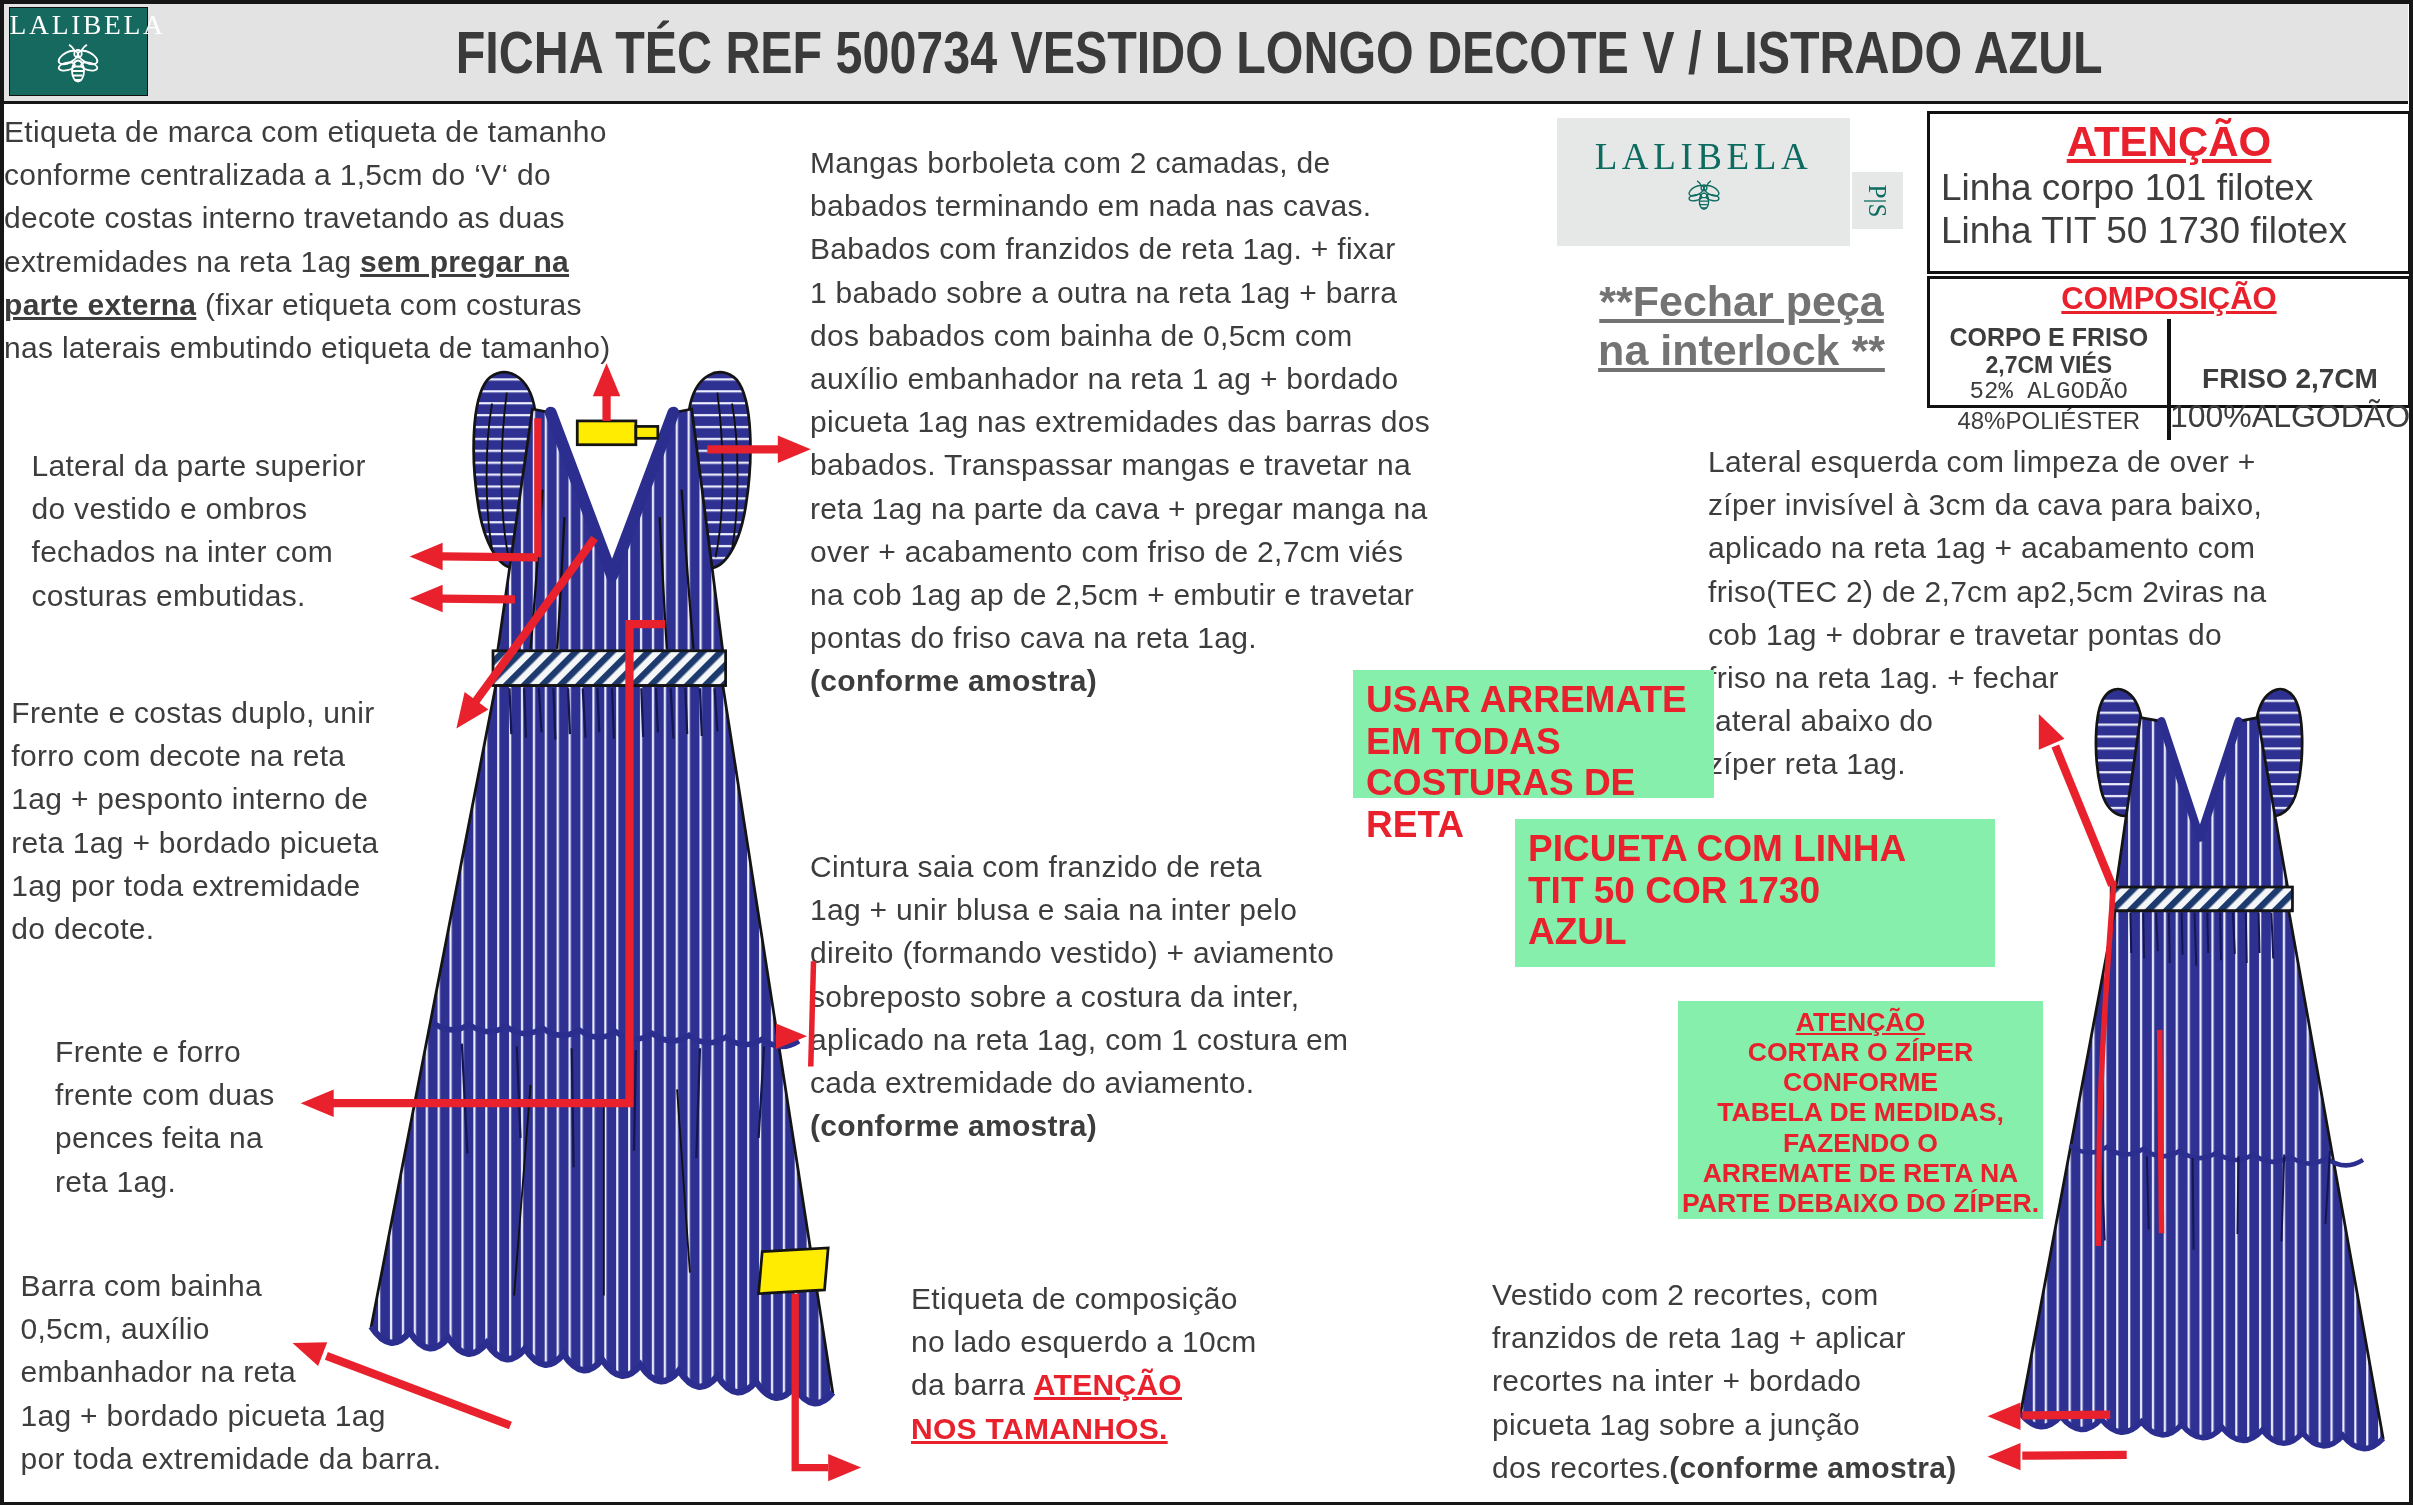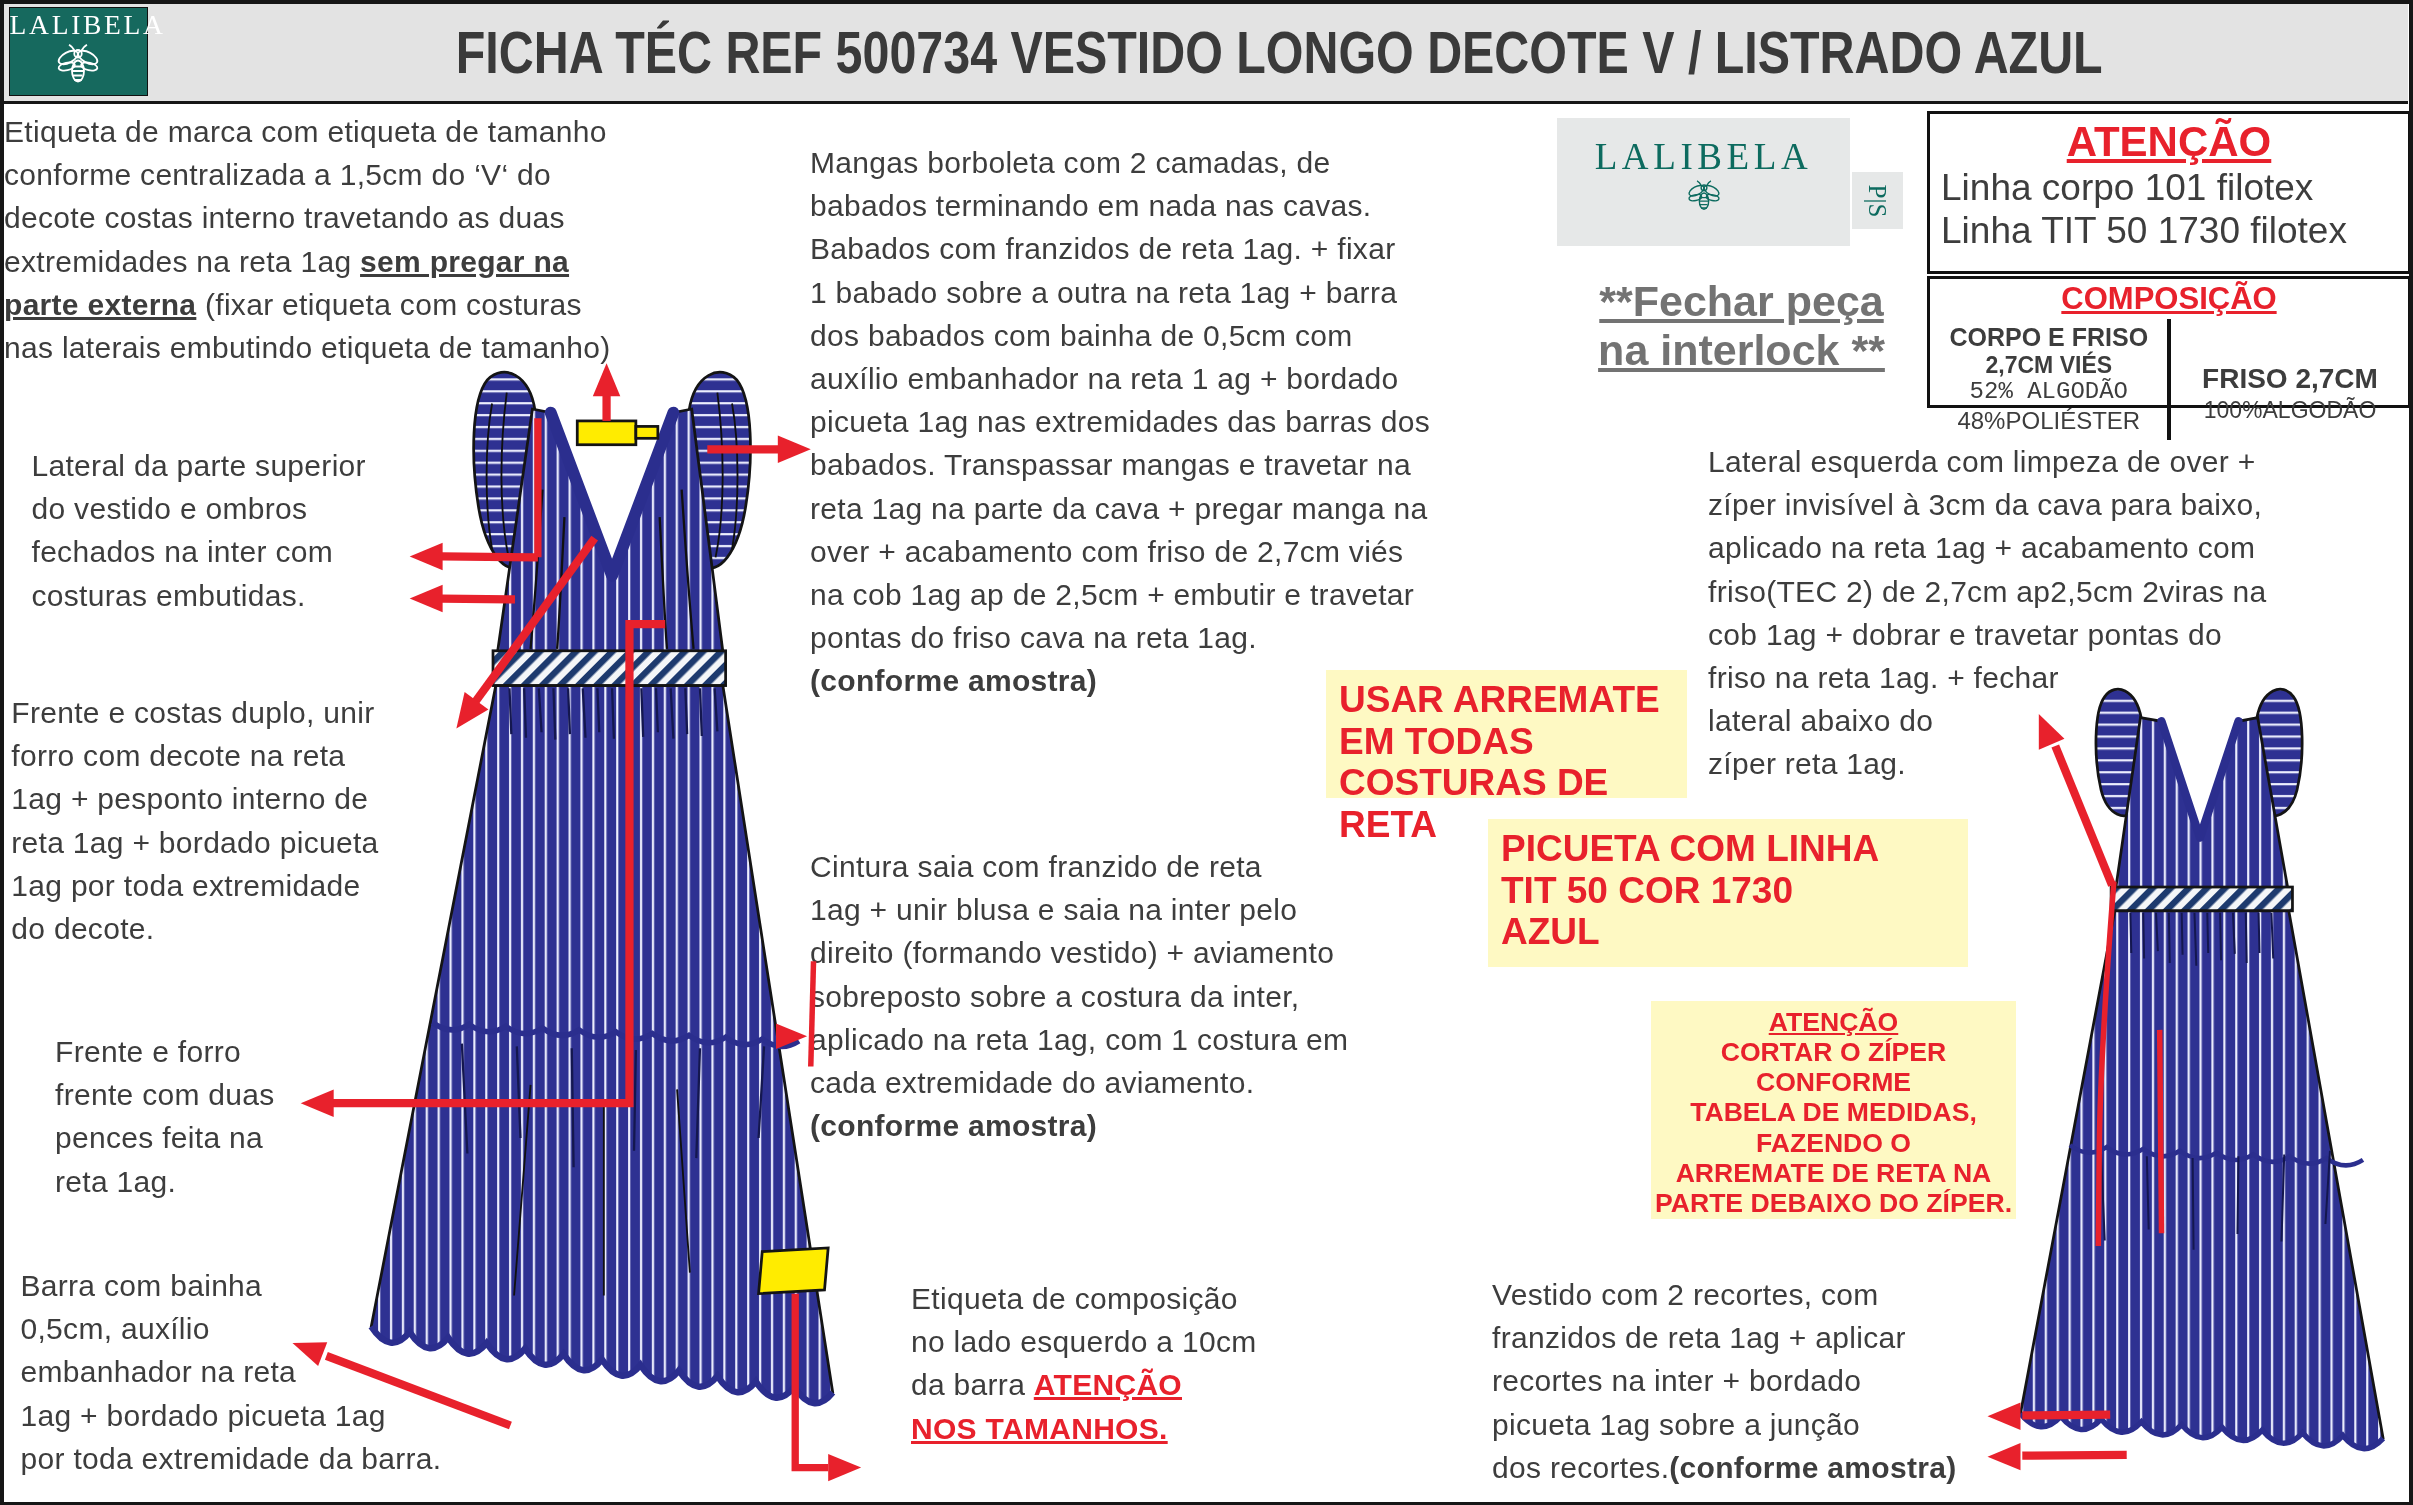--- a/index.html
+++ b/index.html
@@ -39,21 +39,21 @@
              text-align:center;margin-top:3.7px;}
   .atn-line{font-size:37px;margin-left:11px;line-height:1.18;}
   .comp-title{color:#e8212c;font-weight:bold;font-size:31px;text-decoration:underline;
               text-align:center;margin-top:1.8px;}
   .comp-cell{position:absolute;display:flex;flex-direction:column;align-items:center;
              text-align:center;}
   .fechar{position:absolute;left:1568px;top:273px;width:339px;text-align:center;
           font-size:43px;font-weight:bold;color:#737373;line-height:1.15;}
   .fechar span{text-decoration:underline;}
   
-  .ybox{position:absolute;background:#fef9c3;color:#e8212c;font-weight:bold;box-sizing:border-box;}
+  .ybox{position:absolute;background:#86efac;color:#e8212c;font-weight:bold;box-sizing:border-box;margin-left:27px;}
   .ybox.left{padding:9.2px 13px;font-size:37px;line-height:1.12;}
   .ybox.centered{text-align:center;font-size:26.6px;line-height:1.14;padding:5.5px 3.7px;}
   .ybox .u{text-decoration:underline;}
 </style>
 </head>
 <body>
 
 <div class="page">
 
   <div class="header">
@@ -134,21 +134,21 @@
     <div class="comp-title">COMPOSIÇÃO</div>
     <div class="abs" style="left:237px;top:40px;width:3.7px;height:121px;background:#111;"></div>
     <div class="comp-cell" style="left:1.8px;top:44px;width:234px;">
       <div style="font-size:25px;font-weight:bold;line-height:1.15;">CORPO E FRISO</div>
       <div style="font-size:23px;font-weight:bold;line-height:1.15;">2,7CM VIÉS</div>
       <div style="font-size:24px;line-height:1.2;font-family:Liberation Mono, monospace;">52% ALGODÃO</div>
       <div style="font-size:24px;line-height:1.2;">48%POLIÉSTER</div>
     </div>
     <div class="comp-cell" style="left:243px;top:82px;width:234px;">
       <div style="font-size:28px;font-weight:bold;line-height:1.25;">FRISO 2,7CM</div>
-      <div style="font-size:23px;line-height:1.25;text-align:center;">100%ALGODÃO</div>
+      <div style="font-size:32px;line-height:1.25;text-align:center;">100%ALGODÃO</div>
     </div>
   </div>
 
   <div class="ybox left" style="left:1322px;top:666px;width:361px;height:128px;">USAR ARREMATE<br>EM TODAS<br>COSTURAS DE RETA</div>
   <div class="ybox left" style="left:1484px;top:815px;width:480px;height:148px;">PICUETA COM LINHA<br>TIT 50 COR 1730<br>AZUL</div>
   <div class="ybox centered" style="left:1647px;top:997px;width:365px;height:218px;">
     <div class="u">ATENÇÃO</div>
     <div>CORTAR O ZÍPER<br>CONFORME<br>TABELA DE MEDIDAS,<br>FAZENDO O<br>ARREMATE DE RETA NA<br>PARTE DEBAIXO DO ZÍPER.</div>
   </div>
 

